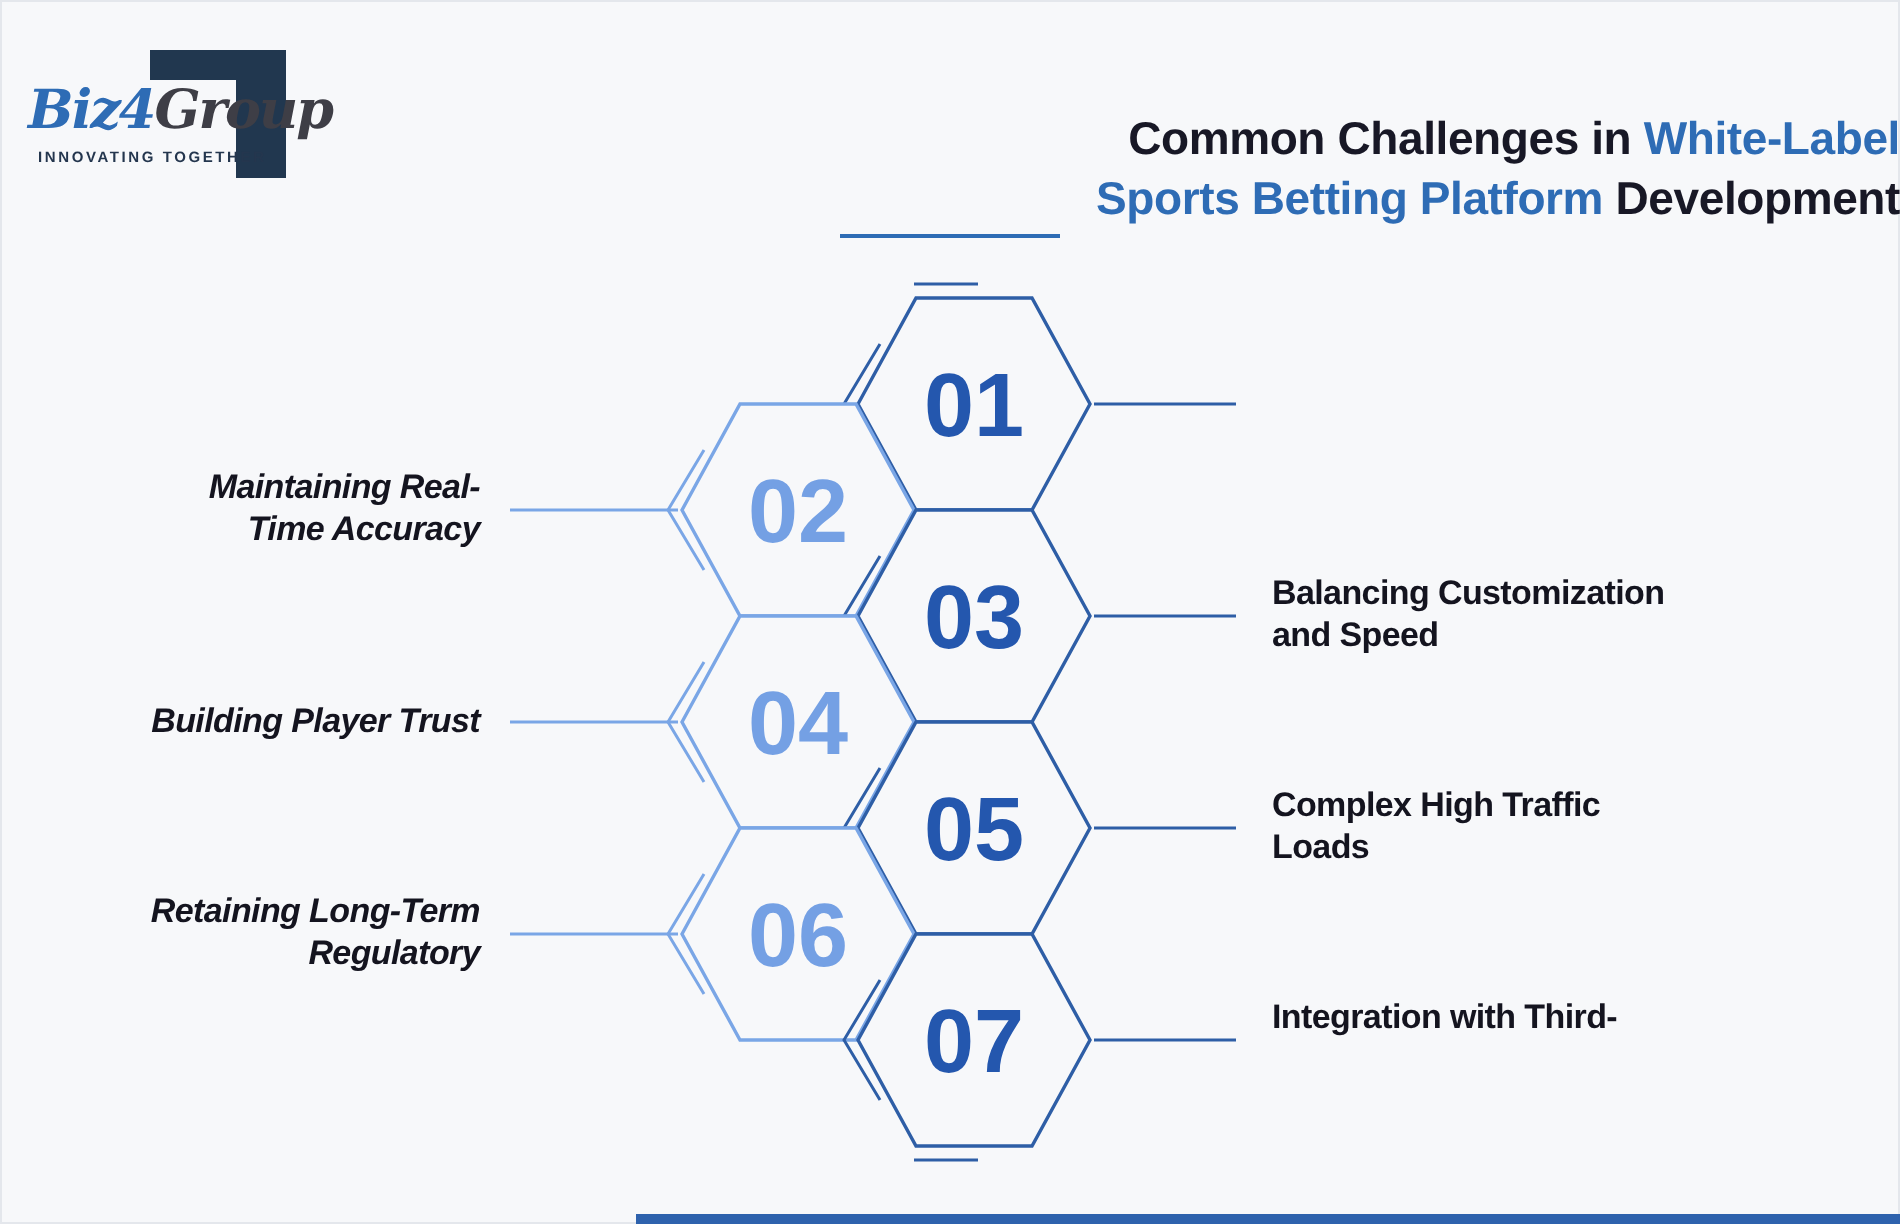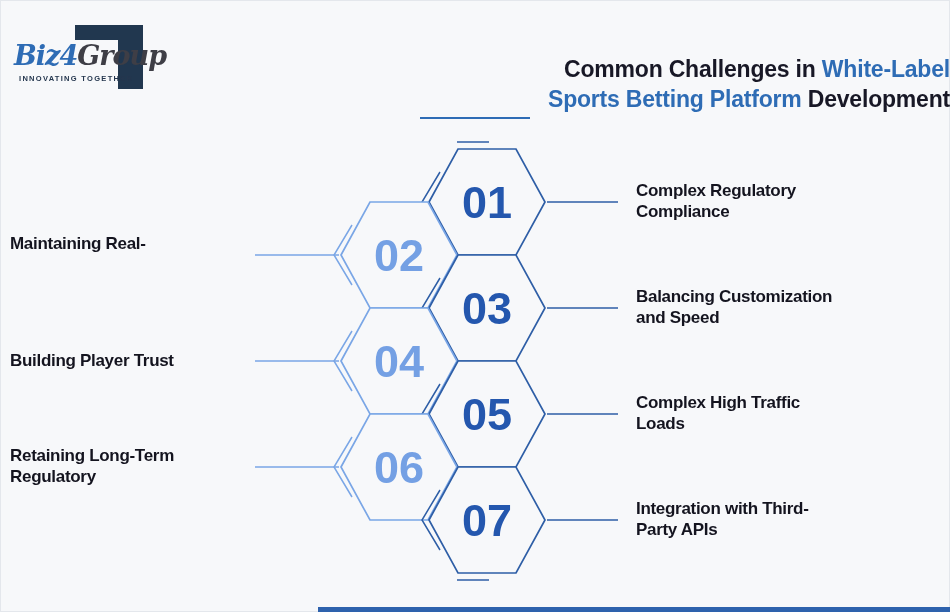--- a/index.html
+++ b/index.html
@@ -34,21 +34,21 @@
   .title-underline{
     position:absolute;left:420px;top:117px;width:110px;height:2px;background:#2e6cb5;
   }
   
   #hex-svg{position:absolute;left:0;top:0;width:950px;height:612px;}
   .labels{position:absolute;left:0;top:0;width:950px;height:612px;}
   .hex-label{
     position:absolute;font-size:17px;font-weight:700;line-height:21px;
     color:#14141f;letter-spacing:-0.3px;white-space:nowrap;
   }
-  .hex-label.left{}
+  .hex-label.left{text-align:right;font-style:italic;}
   .hex-label.right{text-align:left;}
   
   .bottom-bar{position:absolute;left:318px;bottom:0;width:632px;height:5px;background:#2e62ad;}
 </style>
 </head>
 <body>
 
 <div class="logo">
   <div class="logo-bracket">
     <div class="bracket-top"></div>
@@ -110,41 +110,37 @@
     </g>
     <g>
       <line x1="547" x2="618" y1="520" y2="520" stroke="#2e5ea6" stroke-width="1.6"></line>
       <polyline points="440,490 422,520 440,550" fill="none" stroke="#2e5ea6" stroke-width="1.5"></polyline>
       <line x1="457" x2="489" y1="580" y2="580" stroke="#2e5ea6" stroke-width="1.5"></line>
       <polygon points="429,520 458,467 516,467 545,520 516,573 458,573" fill="#f7f8fa" stroke="#2e5ea6" stroke-width="1.7"></polygon>
       <text x="487" y="536" text-anchor="middle" font-family="&quot;Liberation Sans&quot;,sans-serif" font-size="45" font-weight="700" fill="#2457ae">07</text>
     </g>
   </svg>
 <div class="labels">
-    <div class="hex-label right" style="top: 180px; left: 636px;">
-      <div>Complex Regulatory</div>
-      <div>Compliance</div>
-    </div>
     <div class="hex-label left" style="top: 233px; left: 10px; width: 230px;">
       <div>Maintaining Real-</div>
+      <div>Time Accuracy</div>
     </div>
     <div class="hex-label right" style="top: 286px; left: 636px;">
       <div>Balancing Customization</div>
       <div>and Speed</div>
     </div>
     <div class="hex-label left" style="top: 350px; left: 10px; width: 230px;">
       <div>Building Player Trust</div>
     </div>
     <div class="hex-label right" style="top: 392px; left: 636px;">
       <div>Complex High Traffic</div>
       <div>Loads</div>
     </div>
     <div class="hex-label left" style="top: 445px; left: 10px; width: 230px;">
       <div>Retaining Long-Term</div>
       <div>Regulatory</div>
     </div>
     <div class="hex-label right" style="top: 498px; left: 636px;">
       <div>Integration with Third-</div>
-      <div>Party APIs</div>
     </div>
   </div>
 
 <div class="bottom-bar"></div>
 
 </body></html>

